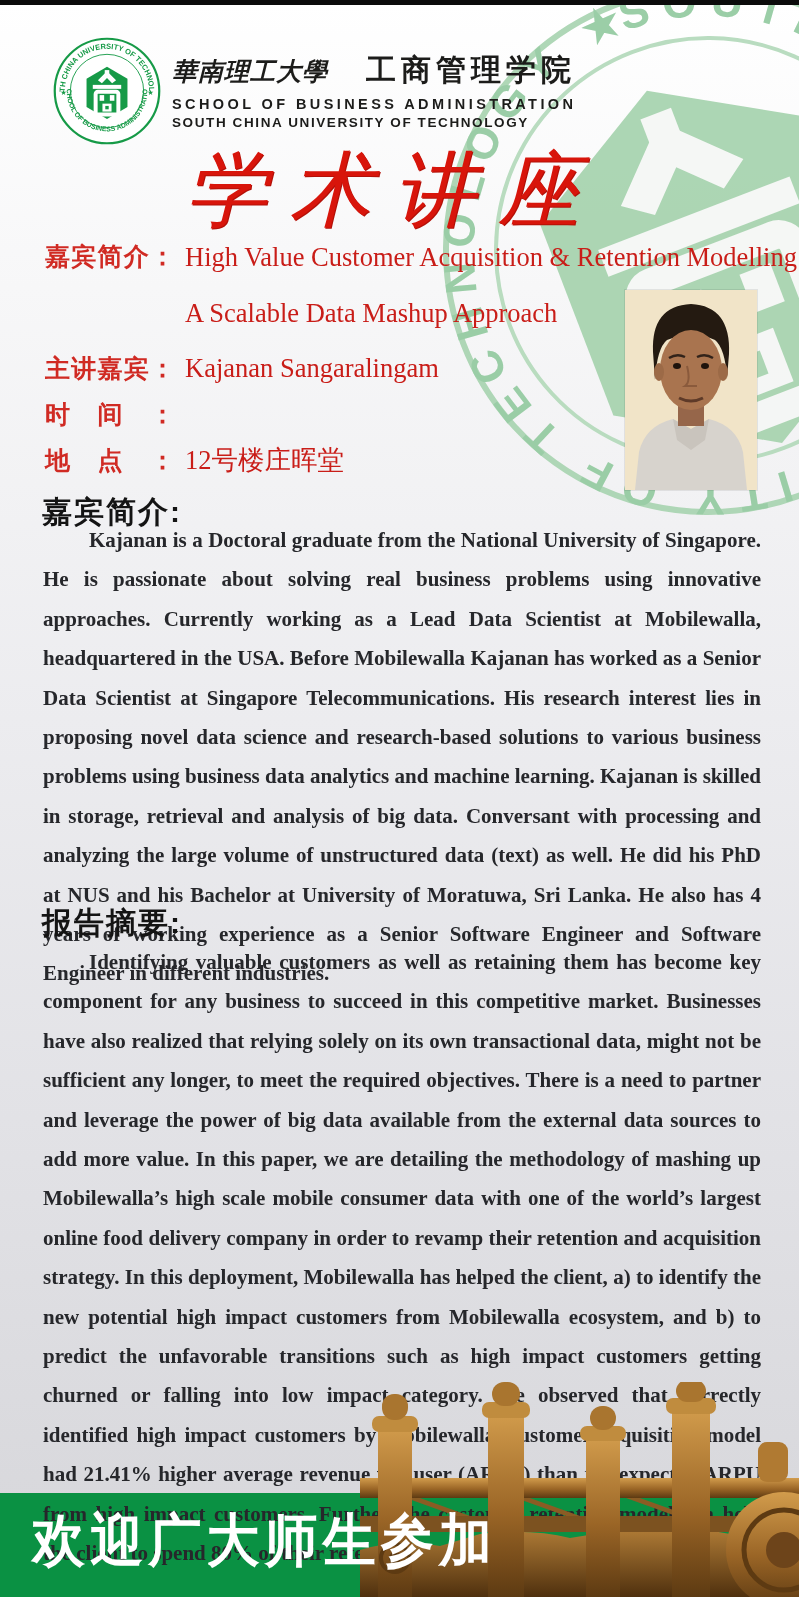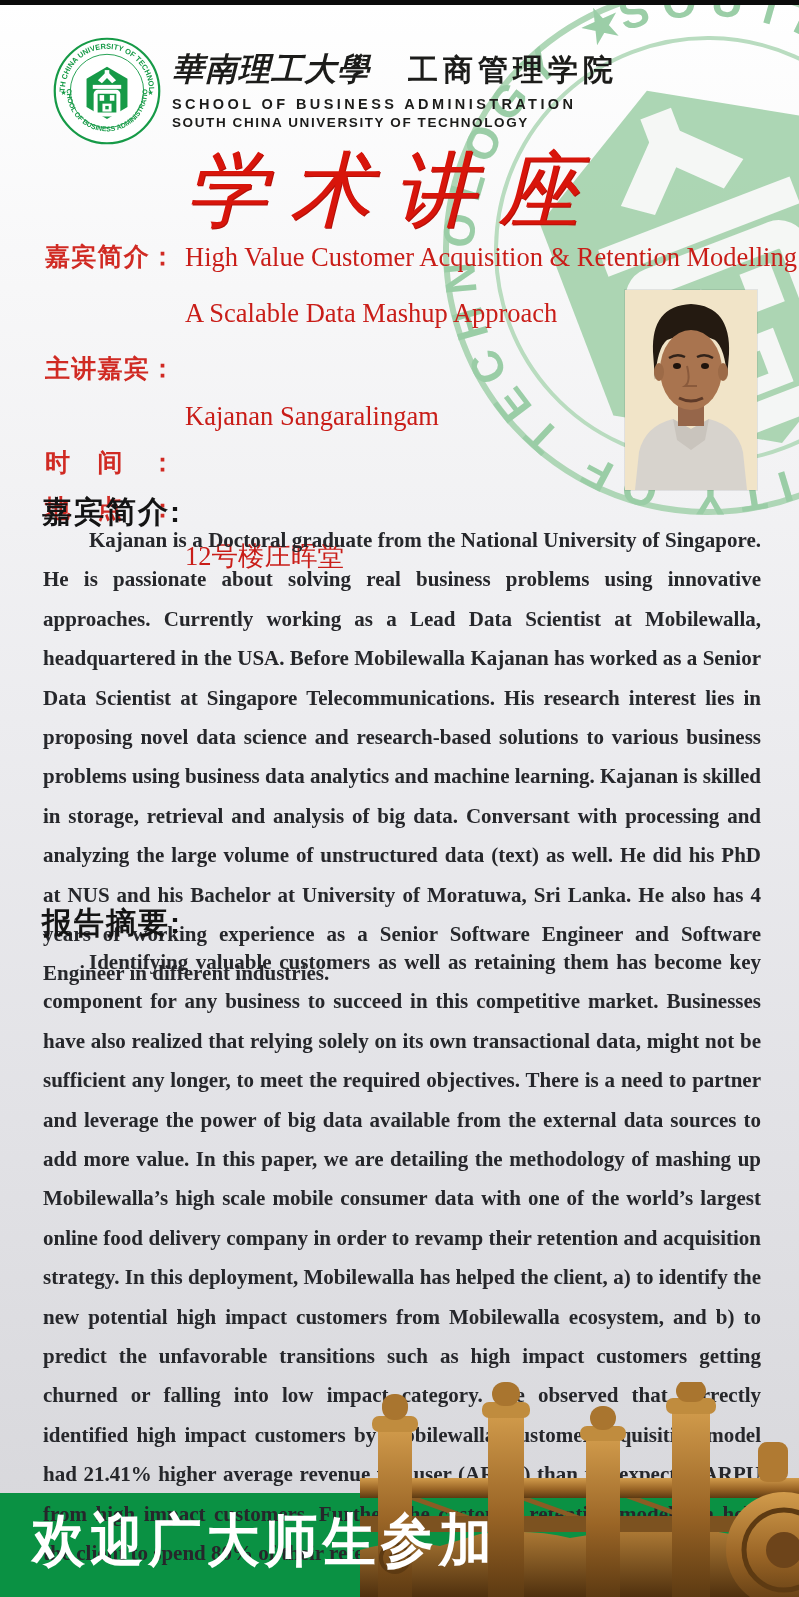--- a/index.html
+++ b/index.html
@@ -11,21 +11,21 @@
   .top-edge{position:absolute;top:0;left:0;width:100%;height:5px;background:#0b0b0b;z-index:9;}
 
   
   .watermark{position:absolute;left:408px;top:-50px;width:600px;height:600px;z-index:0;transform:rotate(-21deg);opacity:.92;}
 
   
   .header{position:absolute;left:52px;top:36px;z-index:2;display:flex;align-items:center;}
   .logo{width:110px;height:110px;flex:0 0 auto;}
   .header-text{margin-left:10px;font-family:"Liberation Sans","DejaVu Sans",sans-serif;color:#1c1c1a;}
   .cn-line{white-space:nowrap;line-height:34px;}
-  .cn-uni{font-family:"Liberation Serif",serif;font-style:italic;font-weight:bold;font-size:32px;letter-spacing:1px;}
+  .cn-uni{font-family:"Liberation Serif",serif;font-style:italic;font-weight:bold;font-size:25px;letter-spacing:1px;}
   .cn-school{font-weight:bold;font-size:30px;letter-spacing:5px;margin-left:38px;}
   .en1{font-weight:bold;font-size:14.5px;letter-spacing:3.4px;margin-top:4px;white-space:nowrap;}
   .en2{font-weight:bold;font-size:13.5px;letter-spacing:1.6px;margin-top:3px;white-space:nowrap;}
 
   
   .main-title{
     position:absolute;left:0;right:60px;top:136px;z-index:2;text-align:center;
     font-family:"Liberation Serif","DejaVu Serif",serif;font-style:italic;font-weight:normal;
     font-size:82px;letter-spacing:22px;color:#d8150b;text-shadow:1px 1px 0 #b31108;margin-left:48px;
   }
@@ -33,21 +33,21 @@
   
   .details{position:absolute;left:45px;top:238px;z-index:3;}
   .d-row{display:flex;align-items:flex-start;margin-bottom:9px;}
   .d-label{
     flex:0 0 130px;width:130px;display:inline-block;text-align:justify;text-align-last:justify;
     font-family:"Liberation Sans","DejaVu Sans",sans-serif;font-weight:600;
     font-size:25px;line-height:37px;color:#d02a23;
   }
   .d-value{
     margin-left:10px;font-size:26.5px;line-height:37px;color:#c91d18;
-    font-family:"Liberation Serif","DejaVu Serif",serif;white-space:nowrap;margin-top:48px;
+    font-family:"Liberation Serif","DejaVu Serif",serif;white-space:nowrap;
   }
   .topic-value{line-height:56px;margin-top:-9px;}
   .row-speaker{margin-top:1px;}
 
   
   .photo{position:absolute;left:625px;top:290px;width:132px;height:200px;z-index:4;box-shadow:0 0 0 1px rgba(0,0,0,.08);}
 
   
   .section-heading{
     position:absolute;left:42px;z-index:3;color:#141414;

